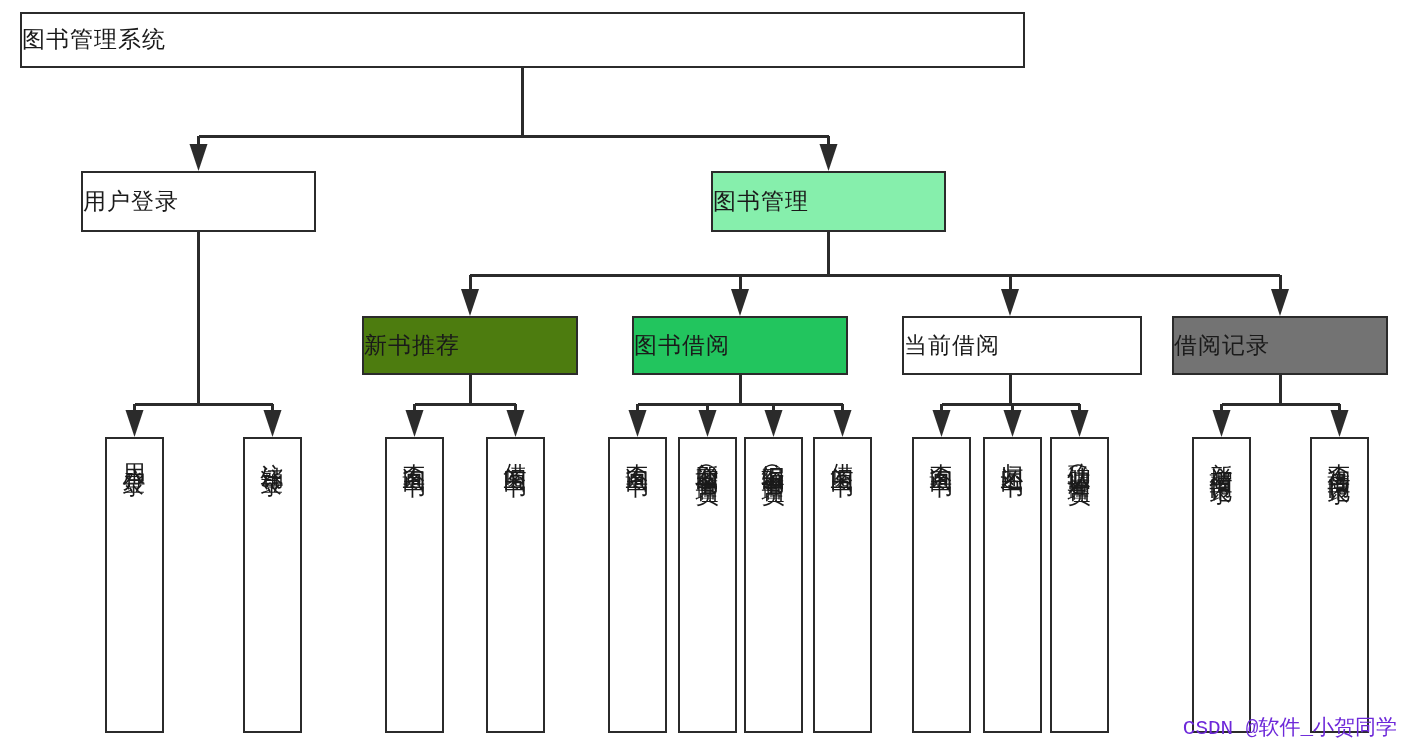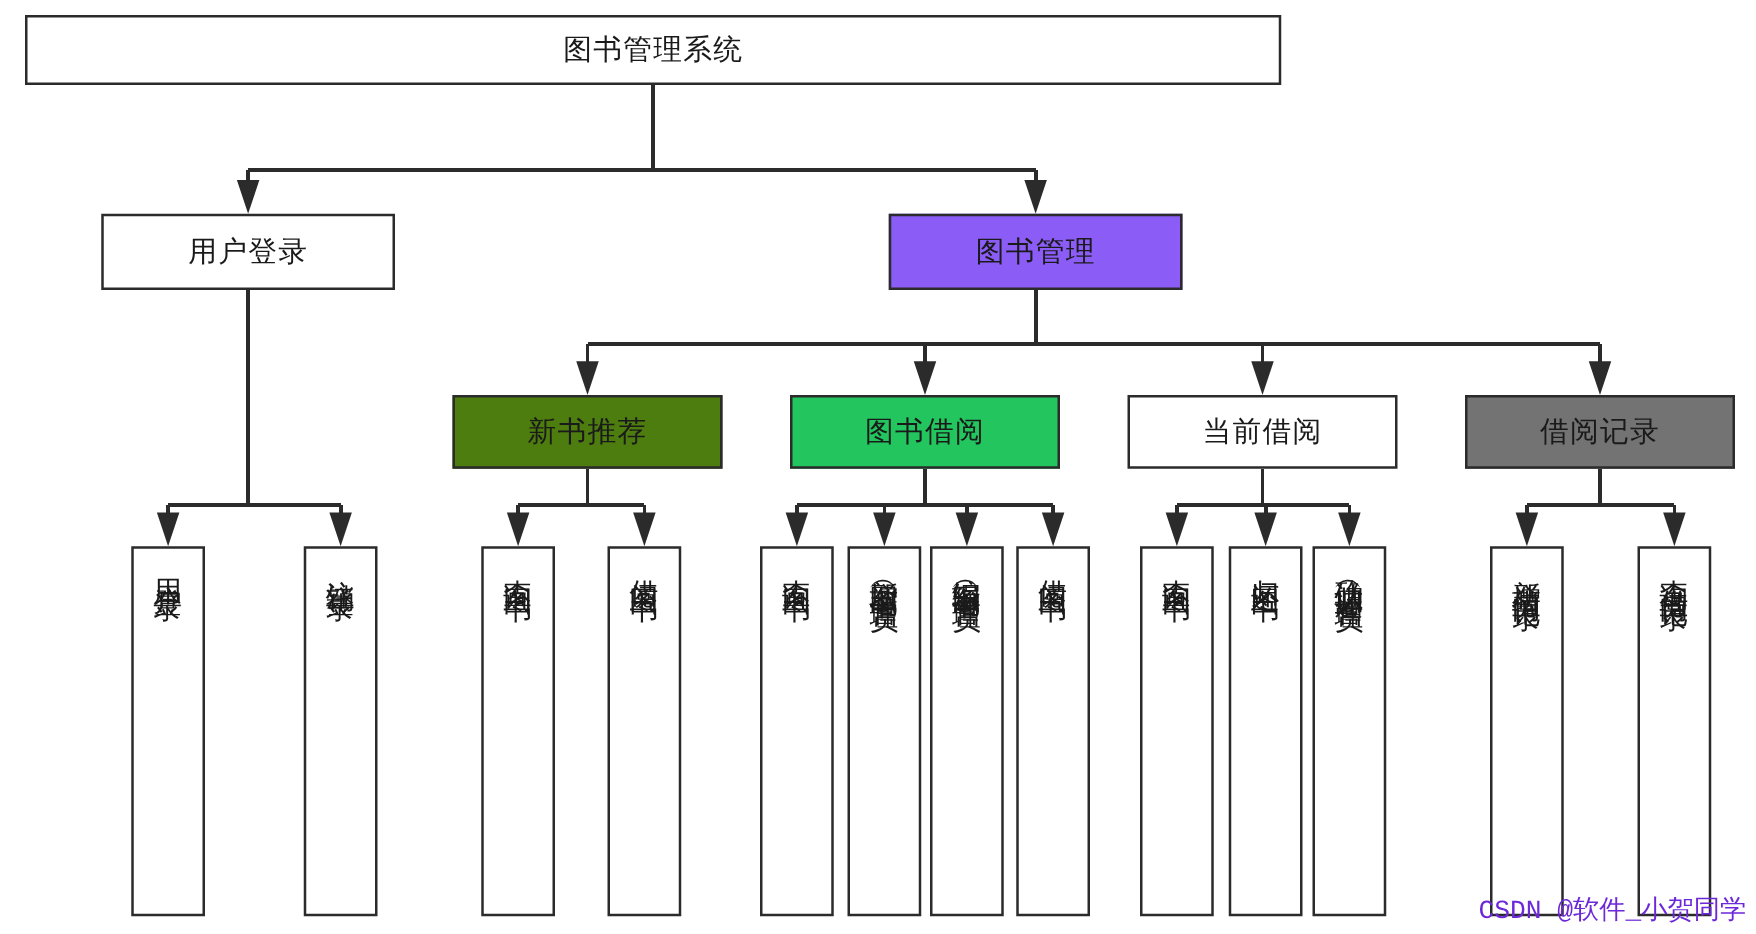--- a/index.html
+++ b/index.html
@@ -26,21 +26,20 @@
     height: 747px;
     pointer-events: none;
   }
   .node {
     position: absolute;
     box-sizing: border-box;
     border: 2.5px solid #2b2b2b;
     background: #ffffff;
     display: flex;
     align-items: center;
-    justify-content: center;
     color: #1a1a1a;
     z-index: 2;
   }
   .node .label {
     display: block;
     text-align: center;
     line-height: 1.18;
     white-space: nowrap;
   }
   
@@ -138,30 +137,30 @@
       <polygon points="1330.5,410 1348.5,410 1339.5,437" fill="#2b2b2b"></polygon>
     </svg>
 
   <div id="nodes">
       <div class="node horiz root" style="left: 20px; top: 12px; width: 1005px; height: 56px; border-color: rgb(43, 43, 43); background: rgb(255, 255, 255); color: rgb(26, 26, 26);">
         <span class="label">图书管理系统</span>
       </div>
       <div class="node horiz" style="left: 81px; top: 171px; width: 235px; height: 61px; border-color: rgb(43, 43, 43); background: rgb(255, 255, 255); color: rgb(26, 26, 26);">
         <span class="label">用户登录</span>
       </div>
-      <div class="node horiz" style="left: 711px; top: 171px; width: 235px; height: 61px; border-color: rgb(43, 43, 43); background: #8b5cf6; color: rgb(26, 26, 26);">
+      <div class="node horiz" style="left: 711px; top: 171px; width: 235px; height: 61px; border-color: rgb(43, 43, 43); background: #86efac; color: rgb(26, 26, 26);">
         <span class="label">图书管理</span>
       </div>
       <div class="node horiz" style="left: 362px; top: 316px; width: 216px; height: 59px; border-color: rgb(43, 43, 43); background: #4d7c0f; color: rgb(26, 26, 26);">
         <span class="label">新书推荐</span>
       </div>
       <div class="node horiz" style="left: 632px; top: 316px; width: 216px; height: 59px; border-color: rgb(43, 43, 43); background: #22c55e; color: rgb(26, 26, 26);">
         <span class="label">图书借阅</span>
       </div>
-      <div class="node horiz" style="left: 902px; top: 316px; width: 216px; height: 59px; border-color: rgb(43, 43, 43); background: rgb(255, 255, 255); color: rgb(26, 26, 26);">
+      <div class="node horiz" style="left: 902px; top: 316px; width: 240px; height: 59px; border-color: rgb(43, 43, 43); background: rgb(255, 255, 255); color: rgb(26, 26, 26);">
         <span class="label">当前借阅</span>
       </div>
       <div class="node horiz" style="left: 1172px; top: 316px; width: 216px; height: 59px; border-color: rgb(43, 43, 43); background: #737373; color: rgb(26, 26, 26);">
         <span class="label">借阅记录</span>
       </div>
       <div class="node vert" style="left: 105px; top: 437px; width: 59px; height: 296px; border-color: rgb(43, 43, 43); background: rgb(255, 255, 255); color: rgb(26, 26, 26);">
         <span class="label">用户登录</span>
       </div>
       <div class="node vert" style="left: 243px; top: 437px; width: 59px; height: 296px; border-color: rgb(43, 43, 43); background: rgb(255, 255, 255); color: rgb(26, 26, 26);">
         <span class="label">注销登录</span>

